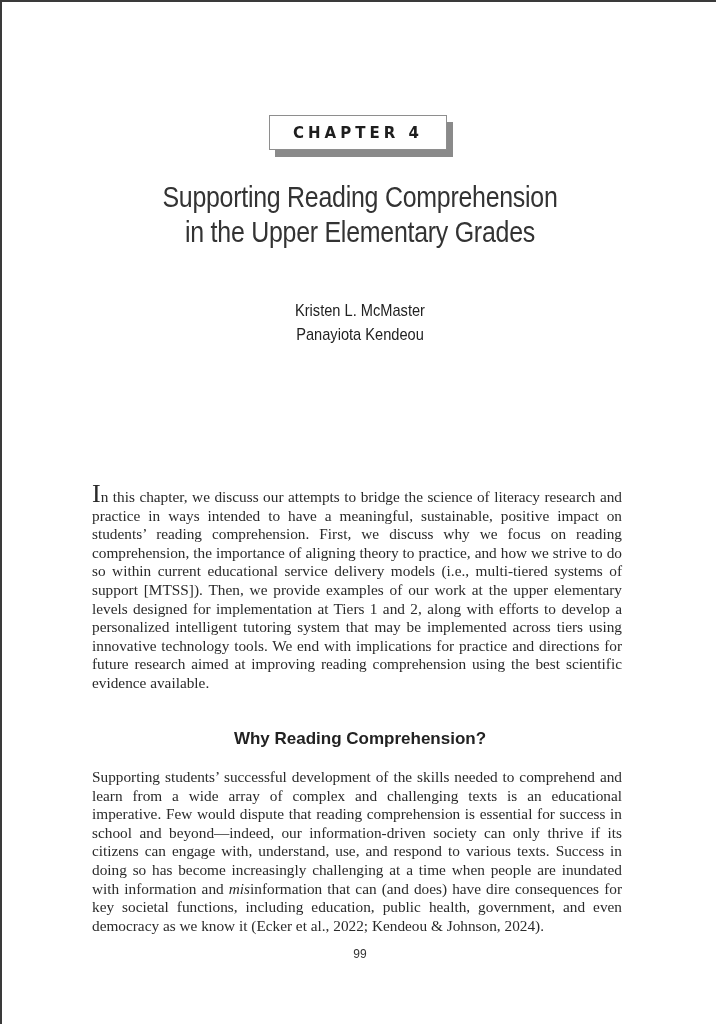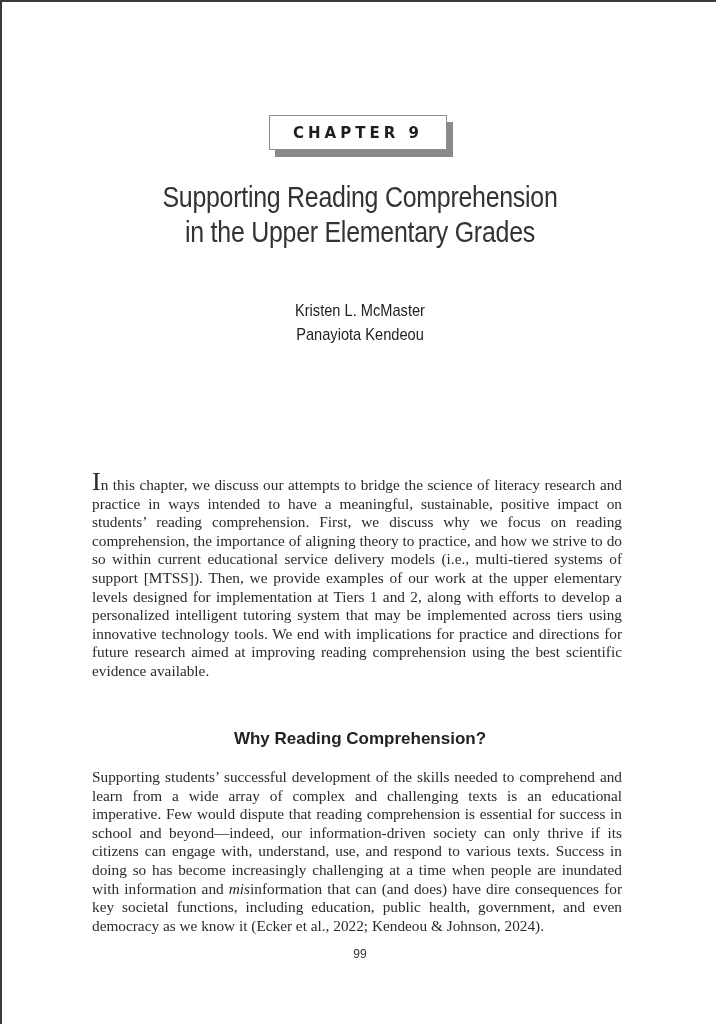--- a/index.html
+++ b/index.html
@@ -35,21 +35,21 @@
     font-family: "Liberation Sans", sans-serif;
     font-size: 17px; line-height: 24px; color: #222;
     transform: scaleX(0.86); transform-origin: center;
   }
   .body-text {
     position: absolute; left: 90px; width: 530px;
     font-family: "Liberation Serif", serif;
     font-size: 15.3px; line-height: 18.6px; color: #2a2a2a;
     text-align: justify;
   }
-  .abstract { top: 471px; }
+  .abstract { top: 483px; }
   .dropcap { font-size: 26px; line-height: 18px; }
   .section-heading {
     position: absolute; left: 0; width: 716px; top: 727px;
     text-align: center;
     font-family: "Liberation Sans", sans-serif; font-weight: bold;
     font-size: 17px; color: #222;
   }
   .section-body { top: 766px; }
   .page-number {
     position: absolute; left: 0; width: 716px; top: 945px;
@@ -58,21 +58,21 @@
     font-size: 12px; color: #333;
   }
   em { }
 </style>
 </head>
 <body>
 
 <div class="page">
   <div class="chapter-box-wrap">
     <div class="chapter-shadow"></div>
-    <div class="chapter-box">CHAPTER 9</div>
+    <div class="chapter-box">CHAPTER 4</div>
   </div>
 
   <div class="title">
     <div>Supporting Reading Comprehension</div>
     <div>in the Upper Elementary Grades</div>
   </div>
 
   <div class="authors">
     <div>Kristen L. McMaster</div>
     <div>Panayiota Kendeou</div>

